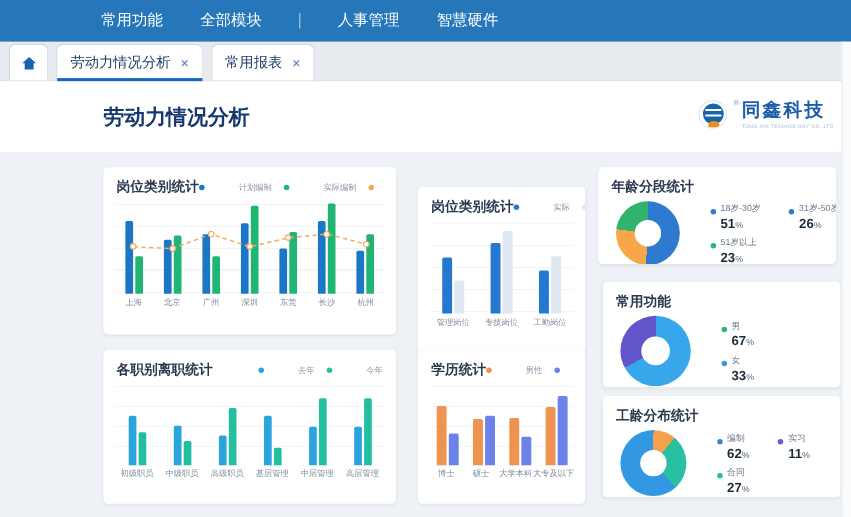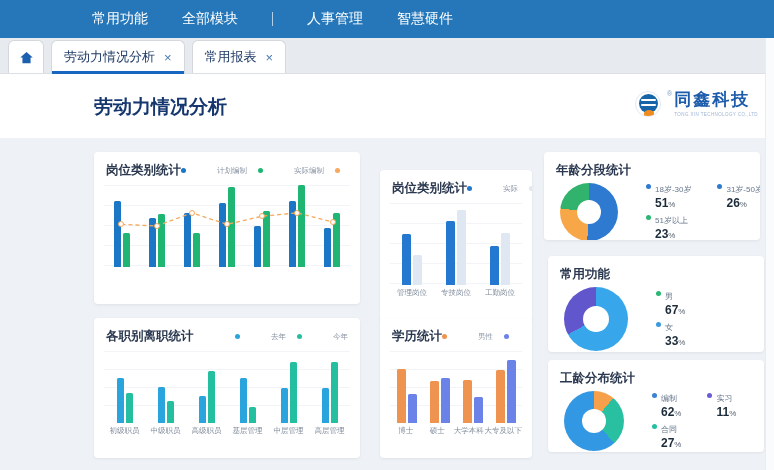--- a/index.html
+++ b/index.html
@@ -79,21 +79,21 @@
   .donut { position:relative; border-radius:50%; flex:none; }
   #card4 .donut { width:58px; height:58px; }
   #card5 .donut { width:64px; height:64px; }
   #card6 .donut { width:60px; height:60px; }
   .hole { position:absolute; background:#fff; border-radius:50%; }
   #card4 .hole { inset:17px; } #card5 .hole { inset:19px; } #card6 .hole { inset:18px; }
   .dlegend { display:grid; margin-left:28px; column-gap:26px; row-gap:5px; }
   .dlegend.cols2 { grid-template-columns:auto auto; }
   .dlegend.cols1 { grid-template-columns:auto; }
   .dl-item { cursor:pointer; }
-  .dl-row { display:flex; align-items:flex-start; gap:4px; }
+  .dl-row { display:flex; align-items:flex-end; gap:4px; }
   .dl-dot { width:5px; height:5px; border-radius:50%; flex:none; }
   .dl-lab { font-size:8px; color:#67778c; white-space:nowrap; }
   .dl-pct { font-size:12px; font-weight:bold; color:#1c2b3a; margin:1px 0 0 9px; }
   .dl-unit { font-size:8px; font-weight:normal; color:#55606e; }
 
   
   #scrollbar { position:absolute; top:38px; right:0; width:9px; bottom:0; background:#fafbfc; border-left:1px solid #ececee; }
 </style>
 </head>
 <body>
@@ -192,20 +192,29 @@
             <polyline points="7.1,48 21.4,50 35.7,34 50.0,48 64.3,38 78.6,34 92.9,45" fill="none" stroke="#f6a85c" stroke-width="1.3" stroke-dasharray="4 3" vector-effect="non-scaling-stroke"></polyline>
           </svg>
           <div class="ldot" style="left: calc(7.1% - 3px); top: calc(48% - 3px); border-color: rgb(246, 168, 92);"></div>
           <div class="ldot" style="left: calc(21.4% - 3px); top: calc(50% - 3px); border-color: rgb(246, 168, 92);"></div>
           <div class="ldot" style="left: calc(35.7% - 3px); top: calc(34% - 3px); border-color: rgb(246, 168, 92);"></div>
           <div class="ldot" style="left: calc(50% - 3px); top: calc(48% - 3px); border-color: rgb(246, 168, 92);"></div>
           <div class="ldot" style="left: calc(64.3% - 3px); top: calc(38% - 3px); border-color: rgb(246, 168, 92);"></div>
           <div class="ldot" style="left: calc(78.6% - 3px); top: calc(34% - 3px); border-color: rgb(246, 168, 92);"></div>
           <div class="ldot" style="left: calc(92.9% - 3px); top: calc(45% - 3px); border-color: rgb(246, 168, 92);"></div>
         </div>
+        <div class="xlabels">
+          <span class="xlab">上海</span>
+          <span class="xlab">北京</span>
+          <span class="xlab">广州</span>
+          <span class="xlab">深圳</span>
+          <span class="xlab">东莞</span>
+          <span class="xlab">长沙</span>
+          <span class="xlab">杭州</span>
+        </div>
       </div>
   </div>
 
   <div class="card" id="card1">
     <div class="card-head">
       <div class="card-title">岗位类别统计</div>
       <div class="legend">
           <span class="lg-item">
             <span class="lg-dot" style="background: rgb(36, 120, 207);"></span>
             <span class="lg-txt">实际</span>

